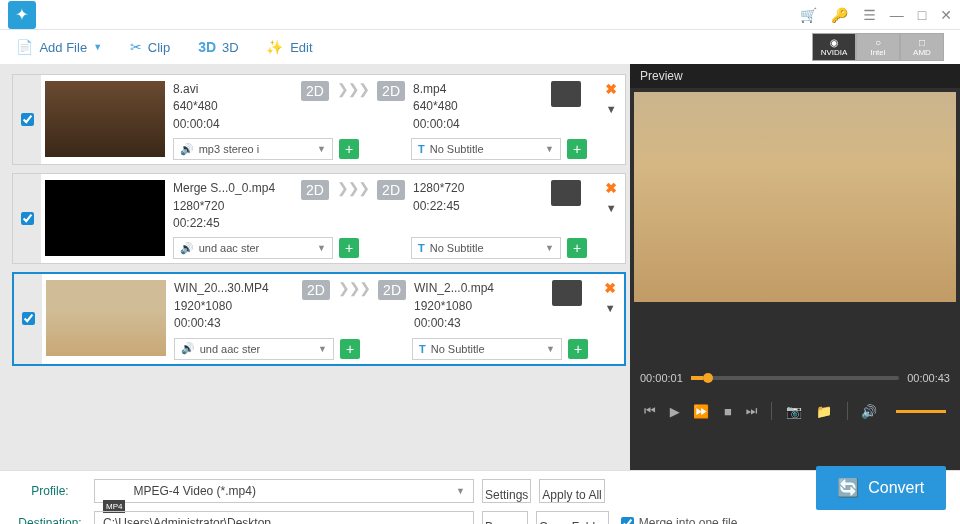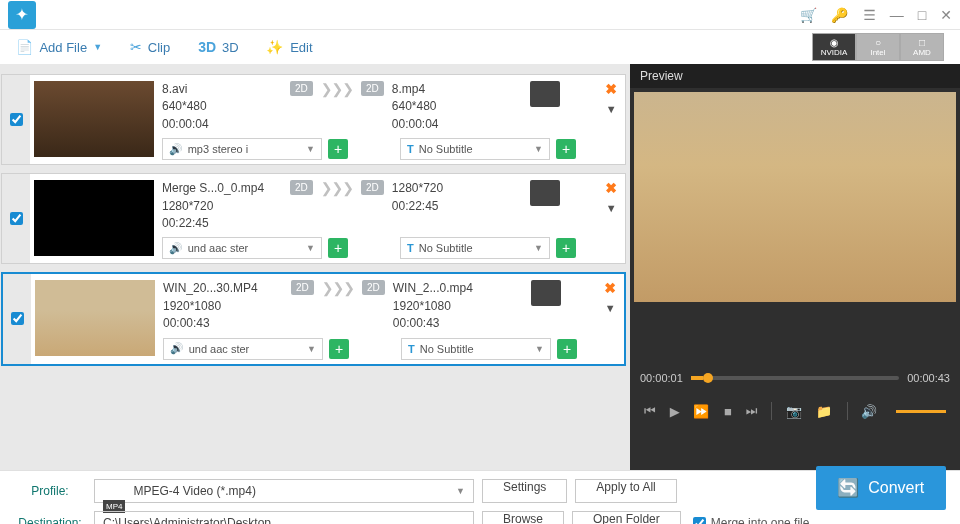--- a/index.html
+++ b/index.html
@@ -16,35 +16,35 @@
 .toolbar { height: 34px; display: flex; align-items: center; padding: 0 16px; gap: 28px; }
 .tool-btn { display: flex; align-items: center; gap: 6px; color: #3a7cb0; font-size: 13px; cursor: pointer; }
 .tool-icon { color: #4aa3db; font-size: 14px; }
 .gpu-badges { margin-left: auto; display: flex; }
 .gpu-badge { width: 44px; height: 28px; background: #b5b5b5; display: flex; flex-direction: column; align-items: center; justify-content: center; font-size: 8px; color: #fff; border: 1px solid #aaa;}
 .gpu-badge.nvidia { background: #3a3a3a; }
 .gpu-badge div:first-child { font-size: 10px; }
 
 
 .main { display: flex; height: 406px; }
-.list-panel { width: 630px; background: #e8e8e8; padding: 10px 4px 10px 1px; overflow: hidden; }
+.list-panel { width: 630px; background: #e8e8e8; padding: 10px 4px 10px 12px; overflow: hidden; }
 .preview-panel { width: 330px; background: #2f2f2f; color: #fff; }
 
 
 .file-item { background: #fff; border: 1px solid #d0d0d0; margin-bottom: 8px; display: flex; align-items: stretch; position: relative; }
 .file-item.selected { border: 2px solid #188bd2; }
 .file-check { width: 28px; display: flex; align-items: center; justify-content: center; background:#e8e8e8;}
 .file-check input { accent-color: #188bd2; }
 .file-thumb { width: 120px; height: 76px; background: #000; margin: 6px 0 0 4px; }
 .thumb-gym { background: linear-gradient(#d0bc96 40%, #c9a876); }
 .thumb-person { background: linear-gradient(#6b4a30, #3a2818); }
 .file-body { flex: 1; padding: 6px 4px 4px 8px; }
 .file-row1 { display: flex; align-items: flex-start; gap: 8px; }
 .file-info { width: 120px; font-size: 12px; color: #444; line-height: 1.45; }
-.badge2d { background: #aeb4b9; color: #fff; font-size: 10px; padding: 2px 5px; border-radius: 2px; }
+.badge2d { background: #aeb4b9; color: #fff; font-size: 14px; padding: 2px 5px; border-radius: 2px; }
 .arrows { color: #c0c0c0; letter-spacing: -1px; font-size: 14px; }
 .codec-icon { width: 30px; height: 26px; background: #444; border-radius: 2px; margin-left:10px;}
 .file-actions { display: flex; flex-direction: column; gap: 6px; padding: 6px 8px 0 0; align-items: center; }
 .del-btn { color: #ff7a1a; font-weight: bold; font-size: 14px; cursor: pointer; }
 .dd-btn { color: #555; font-size: 11px; cursor: pointer; }
 .file-row2 { display: flex; gap: 6px; margin-top: 5px; align-items: center; }
 .audio-sel, .sub-sel { border: 1px solid #d0d0d0; height: 22px; display: flex; align-items: center; padding: 0 6px; gap: 5px; font-size: 11px; color: #555; background: #fff; }
 .audio-sel { width: 160px; }
 .sub-sel { width: 150px; }
 .sel-caret { margin-left: auto; color: #888; font-size: 9px; }
@@ -63,21 +63,21 @@
 .preview-controls span { cursor: pointer; }
 .preview-controls .sep { width: 1px; height: 18px; background: #555; }
 .vol-track { width: 50px; height: 3px; background: #f6a623; margin-left: 4px; }
 
 
 .bottom { padding: 8px 14px 6px 14px; display: flex; flex-direction: column; gap: 8px; border-top: 1px solid #e0e0e0;}
 .bottom-row { display: flex; align-items: center; gap: 8px; }
 .bottom-label { width: 72px; text-align: center; color: #0f766e; }
 .profile-sel { flex: 0 0 380px; border: 1px solid #c8c8c8; height: 24px; display: flex; align-items: center; padding: 0 8px; gap: 8px; font-size: 12px; color: #444; }
 .dest-input { flex: 0 0 380px; border: 1px solid #c8c8c8; height: 24px; padding: 0 8px; font-size: 12px; color: #444; display:flex; align-items:center;}
-.small-btn { border: 1px solid #c8c8c8; height: 24px; padding: 0 20px; font-size: 12px; color: #444; background: #fff; cursor: pointer; display:flex; align-items:flex-start;}
+.small-btn { border: 1px solid #c8c8c8; height: 24px; padding: 0 2px; font-size: 12px; color: #444; background: #fff; cursor: pointer; display:flex; align-items:flex-end;}
 .merge-check { display: flex; align-items: center; gap: 5px; color: #555; margin-left:4px;}
 .merge-check input { accent-color: #188bd2; }
 .convert-btn { position: absolute; right: 14px; bottom: 14px; width: 130px; height: 44px; background: #2a96db; color: #fff; font-size: 16px; display: flex; align-items: center; justify-content: center; gap: 8px; cursor: pointer; border-radius: 2px; }
 .convert-btn .ci { font-size: 18px; }
 .root { position: relative; width: 960px; height: 524px; }
 </style>
 </head>
 <body>
 
 <div class="root">

